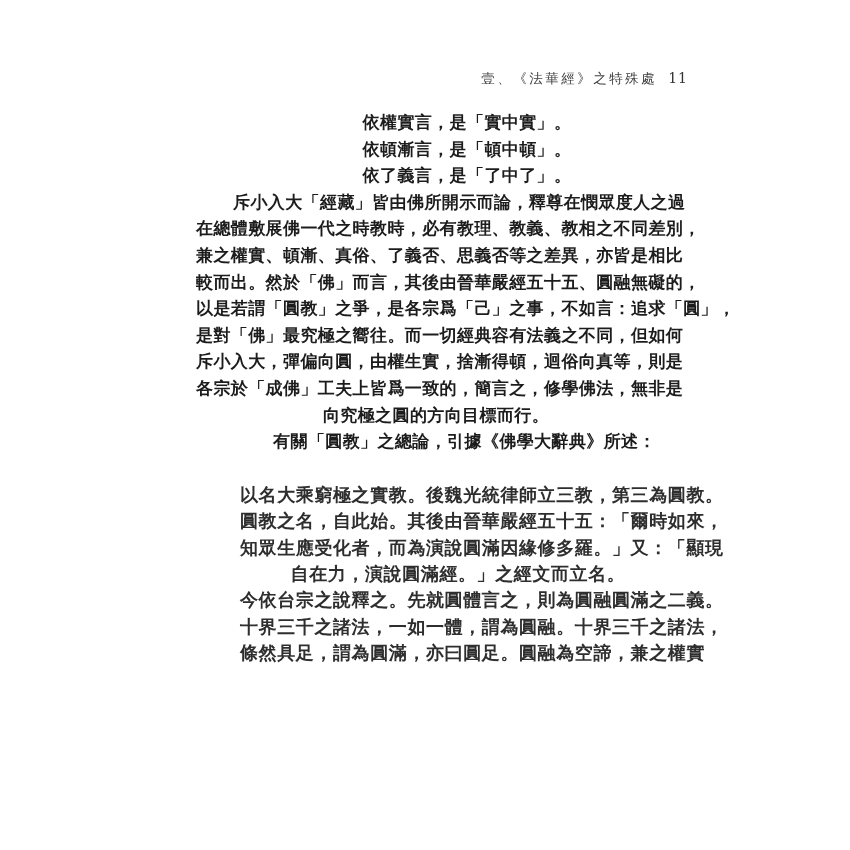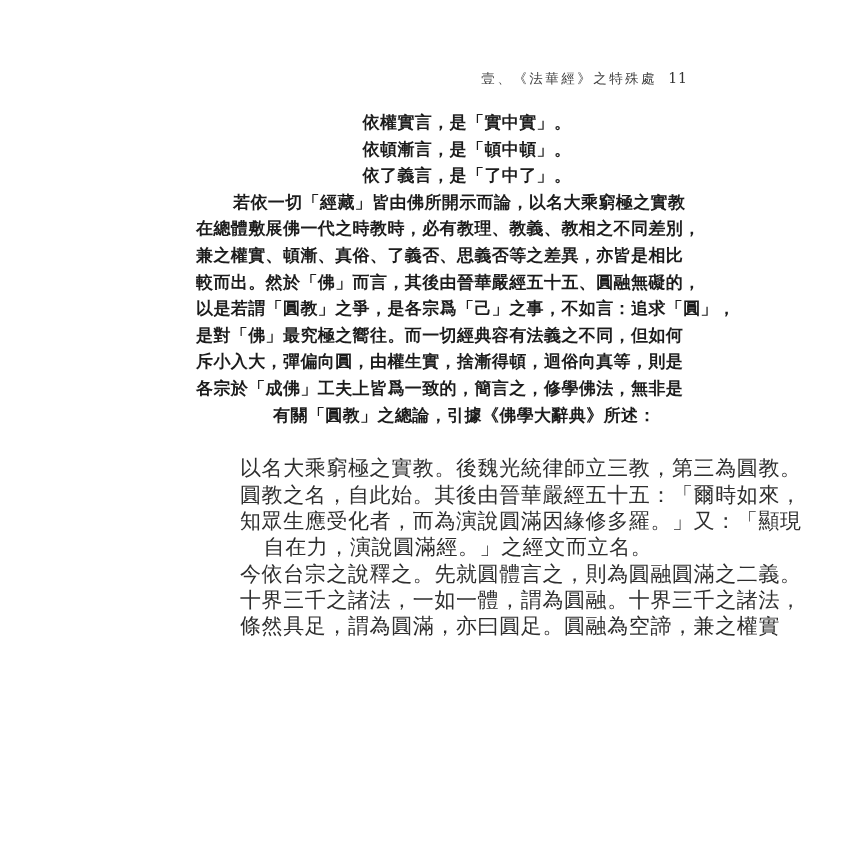--- a/index.html
+++ b/index.html
@@ -52,52 +52,53 @@
     white-space: nowrap;
     height: 26.6px;
     text-align: center;
   }
   .list-line { padding-left: 62px; }
   .p2-first  { padding-left: 37px; }
   .p3-line   { padding-left: 57px; }
   .quote-block {
     margin-top: 27px;
     padding-left: 44px;
-    font-size: 21px;
+    font-size: 18px;
     line-height: 26.4px;
     color: #2e2e2e;
-    font-weight: 400;
+    font-weight: 700;
     font-style: normal;
     letter-spacing: 0.6px;
   }
   .quote-block .line { height: 26.4px; }
 </style>
 </head>
 <body>
 
 <div class="page">
 
   <div class="running-header">
     <span>壹、《法華經》之特殊處</span><span class="page-num">11</span>
   </div>
 
   <div class="main-column">
 
     <div class="line list-line">依權實言，是「實中實」。</div>
     <div class="line list-line">依頓漸言，是「頓中頓」。</div>
     <div class="line list-line">依了義言，是「了中了」。</div>
 
-    <div class="line p2-first">若依一切「經藏」皆由佛所開示而論，以名大乘窮極之實教</div>
+    <div class="line p2-first">斥小入大「經藏」皆由佛所開示而論，釋尊在憫眾度人之過</div>
     <div class="line">在總體敷展佛一代之時教時，必有教理、教義、教相之不同差別，</div>
     <div class="line">兼之權實、頓漸、真俗、了義否、思義否等之差異，亦皆是相比</div>
     <div class="line">較而出。然於「佛」而言，其後由晉華嚴經五十五、圓融無礙的，</div>
     <div class="line">以是若謂「圓教」之爭，是各宗爲「己」之事，不如言：追求「圓」，</div>
     <div class="line">是對「佛」最究極之嚮往。而一切經典容有法義之不同，但如何</div>
     <div class="line">斥小入大，彈偏向圓，由權生實，捨漸得頓，迴俗向真等，則是</div>
     <div class="line">各宗於「成佛」工夫上皆爲一致的，簡言之，修學佛法，無非是</div>
+    <div class="line">向究極之圓的方向目標而行。</div>
 
     <div class="line p3-line">有關「圓教」之總論，引據《佛學大辭典》所述：</div>
 
     <div class="quote-block">
       <div class="line">以名大乘窮極之實教。後魏光統律師立三教，第三為圓教。</div>
       <div class="line">圓教之名，自此始。其後由晉華嚴經五十五：「爾時如來，</div>
       <div class="line">知眾生應受化者，而為演說圓滿因緣修多羅。」又：「顯現</div>
       <div class="line">自在力，演說圓滿經。」之經文而立名。</div>
       <div class="line">今依台宗之說釋之。先就圓體言之，則為圓融圓滿之二義。</div>
       <div class="line">十界三千之諸法，一如一體，謂為圓融。十界三千之諸法，</div>

